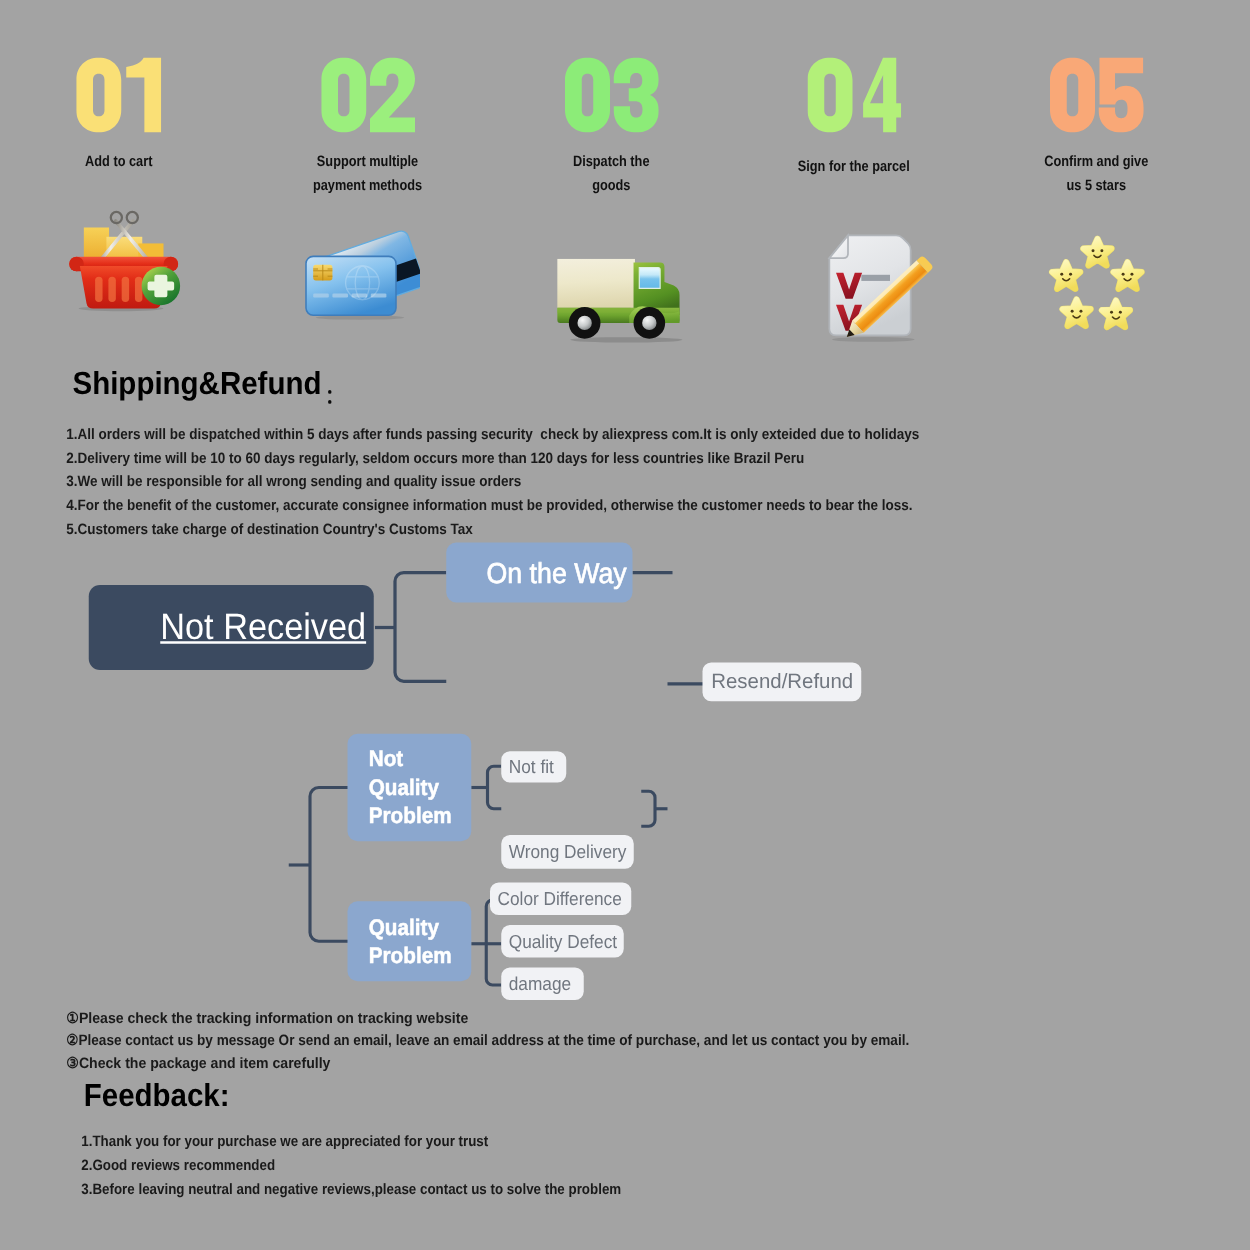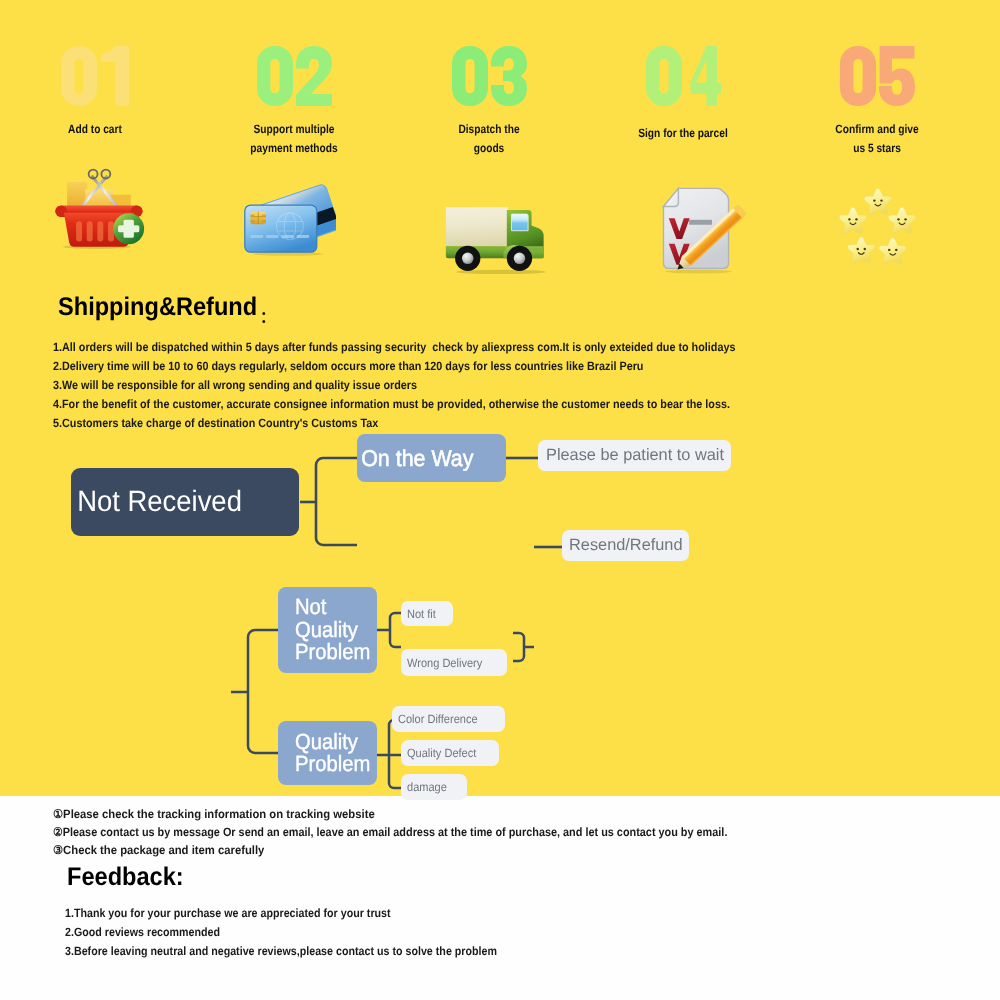--- a/index.html
+++ b/index.html
@@ -1,20 +1,20 @@
 <!DOCTYPE html>
 <html><head>
 <meta charset="utf-8">
 <title>Shipping &amp; Refund</title>
 <style>
   html,body{margin:0;padding:0;}
   body{width:1000px;height:1000px;background:#fefefe;
        font-family:"Liberation Sans",sans-serif;overflow:hidden;position:relative;
        -webkit-font-smoothing:antialiased;text-rendering:geometricPrecision;}
-  .page{position:absolute;left:0;top:0;width:1000px;height:796px;background:#fde047;}
+  .page{position:absolute;left:0;top:0;width:1000px;height:1000px;background:#a3a3a3;}
 
   
   .step{position:absolute;top:46px;width:180px;}
   .step-num{position:absolute;left:0;top:0;width:180px;height:62px;}
   .step-num svg{display:block;margin:0 auto;}
   .step-label{position:absolute;left:0;top:74px;width:180px;text-align:center;
               font-size:12px;font-weight:bold;color:#111;line-height:19px;}
   .step-label>div{transform:scaleX(0.85);}
   .step-icon{position:absolute;left:0;width:180px;display:flex;justify-content:center;}
 
@@ -27,32 +27,32 @@
            border-radius:50%;background:#0b0b0b;}
   .fwcolon::before{top:-3.2px;}
   .fwcolon::after{top:4.5px;}
   .para{position:absolute;font-size:12px;font-weight:bold;color:#1a1a1a;white-space:pre;
         transform:scaleX(0.90);transform-origin:left center;}
   .para.note{transform:scaleX(0.94);}
   .para.fb{transform:scaleX(0.891);}
 
   
   .fbox{position:absolute;border-radius:8px;color:#fff;box-sizing:border-box;
-        display:flex;align-items:center;justify-content:flex-start;}
-  .fbox.dark{background:#3b4a60;}
+        display:flex;align-items:center;justify-content:flex-end;}
+  .fbox.dark{background:#3b4a60;text-decoration:underline;}
   .fbox.blue{background:#8ba7ce;}
   .pill{position:absolute;background:#f1f2f5;border-radius:7px;color:#70767f;
         display:flex;align-items:center;box-sizing:border-box;font-size:16.5px;}
   .pill>span{transform:scaleX(0.99);transform-origin:left center;white-space:nowrap;}
-  .pill.sm{font-size:12px;}
+  .pill.sm{font-size:15px;}
   .pill.sm>span{transform:scaleX(0.92);}
   .fb-lg{font-size:29.5px;transform:scaleX(0.93);white-space:nowrap;}
   .fbox.fbleft{justify-content:flex-start;}
   .fb-lg2{font-size:24.3px;transform:scaleX(0.93);white-space:nowrap;}
-  .fb-sm{font-size:22px;line-height:22.5px;}
+  .fb-sm{font-size:18px;line-height:22.5px;font-weight:bold;}
   .fb-sm>div{transform:scaleX(0.92);transform-origin:left center;white-space:nowrap;
              -webkit-text-stroke:0.4px #fff;}
   .fb-it{font-size:17px;font-style:italic;font-weight:bold;transform:scaleX(0.79);white-space:nowrap;}
   .fb-md{font-size:23px;transform:scaleX(0.93);white-space:nowrap;
          -webkit-text-stroke:0.55px #fff;}
   .flowsvg{position:absolute;left:0;top:0;overflow:visible;}
 </style>
 </head>
 <body>
 
@@ -379,23 +379,20 @@
   </svg>
 
   <div class="fbox dark" style="left:71px;top:468px;width:228px;height:68px;border-radius:9px">
     <span class="fb-lg">Not Received</span>
   </div>
 
   <div class="fbox blue" style="left:357px;top:434px;width:149px;height:48px;border-radius:8px">
     <span class="fb-md">On the Way</span>
   </div>
 
-  <div class="pill" style="left:538px;top:440px;width:193px;height:31px;padding-left:8px">
-    <span>Please be patient to wait</span>
-  </div>
 
 
   <div class="pill" style="left:562px;top:530px;width:127px;height:31px;padding-left:7px">
     <span>Resend/Refund</span>
   </div>
 
   <svg class="flowsvg" width="1000" height="1000">
     <g fill="none" stroke="#3b4a60" stroke-width="2.5">
 
       <path d="M231 692 H248"></path>
@@ -419,21 +416,21 @@
       <div>Not</div>
       <div>Quality</div>
       <div>Problem</div>
     </div>
   </div>
 
   <div class="pill sm" style="left:401px;top:601px;width:52px;height:25px;padding-left:6px">
     <span>Not fit</span>
   </div>
 
-  <div class="pill sm" style="left:401px;top:649px;width:106px;height:27px;padding-left:6px">
+  <div class="pill sm" style="left:401px;top:668px;width:106px;height:27px;padding-left:6px">
     <span>Wrong Delivery</span>
   </div>
 
 
   <div class="fbox blue fbleft" style="left:278px;top:721px;width:99px;height:64px;border-radius:8px;padding-left:17px">
     <div class="fb-sm">
       <div>Quality</div>
       <div>Problem</div>
     </div>
   </div>

